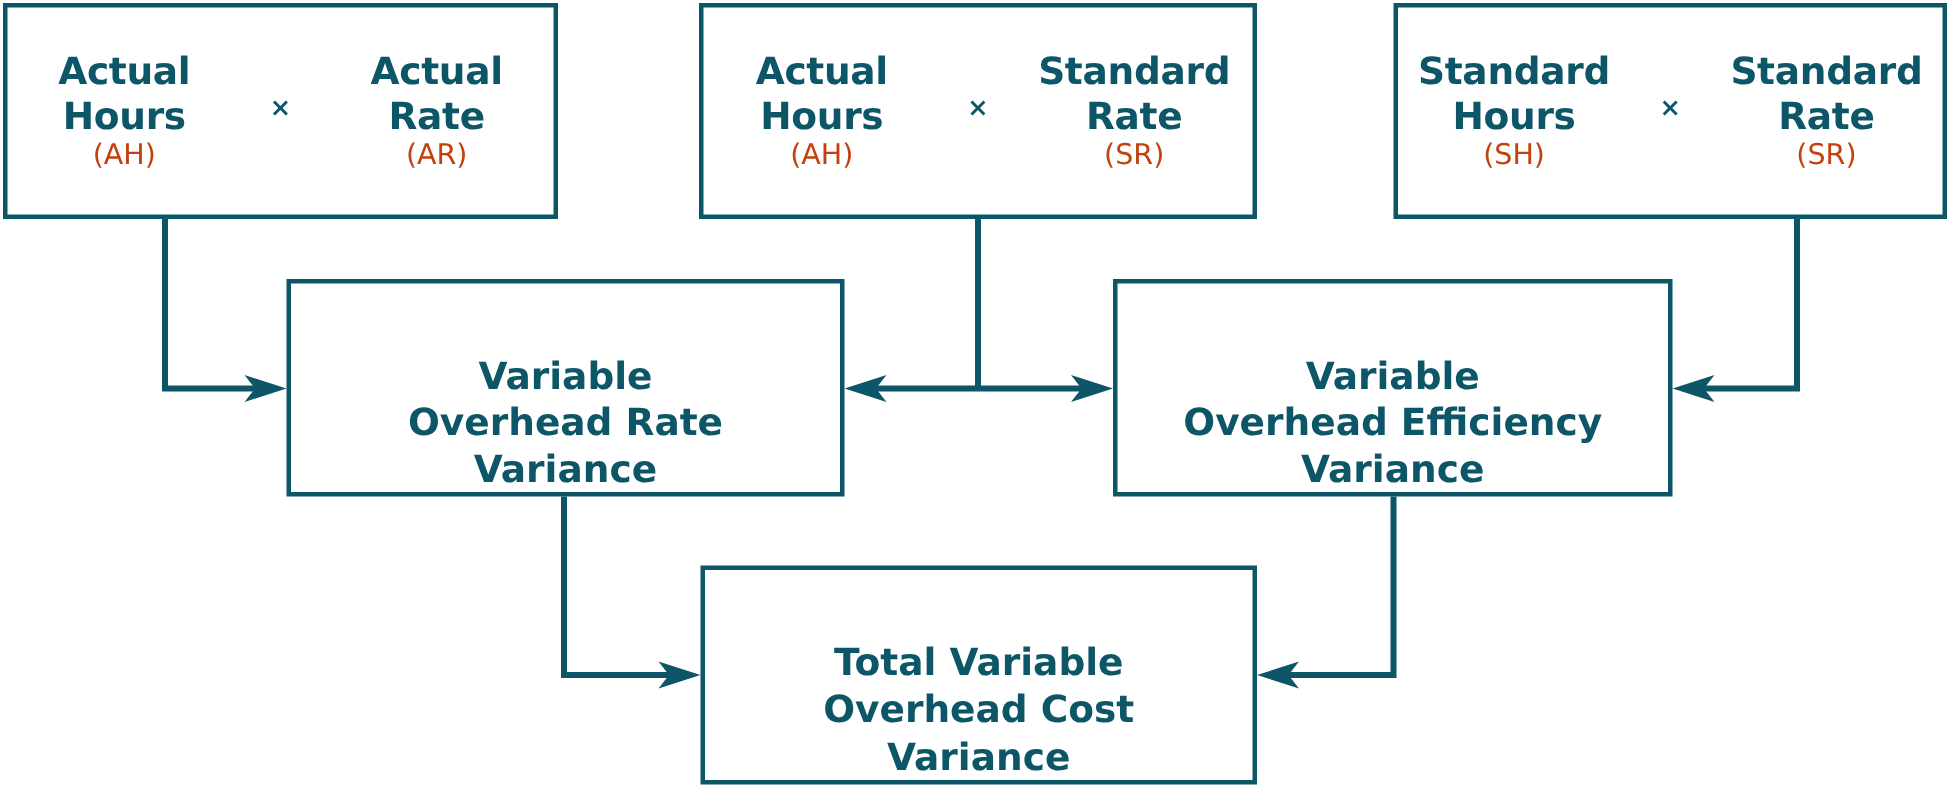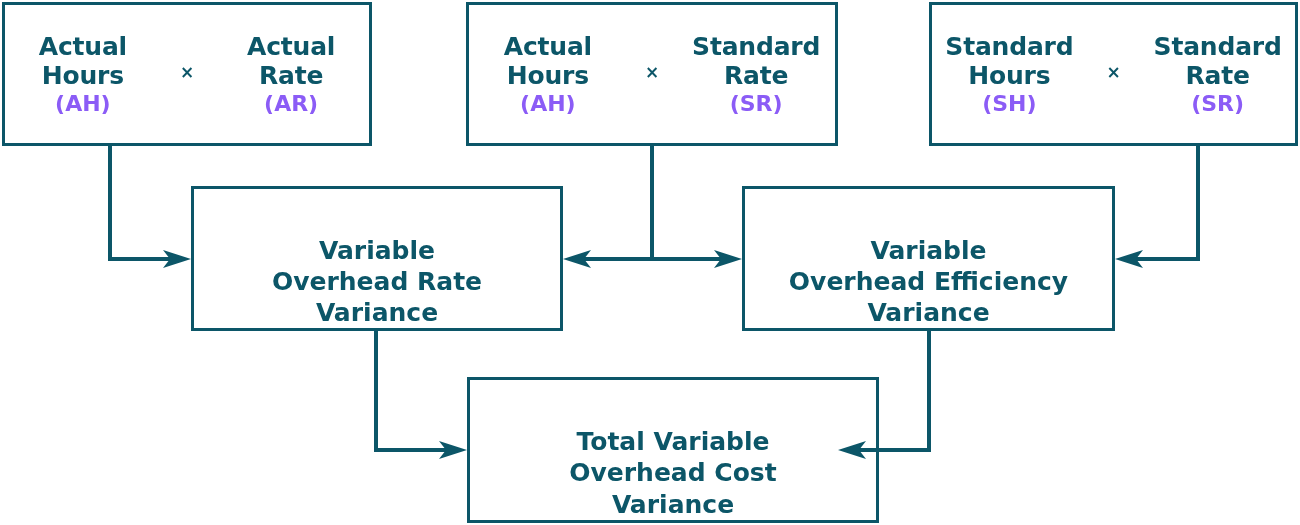--- a/index.html
+++ b/index.html
@@ -45,23 +45,23 @@
     min-width: 150px;
   }
   .term .word {
     color: #0c5668;
     font-weight: bold;
     font-size: 25px;
     letter-spacing: -0.2px;
     white-space: nowrap;
   }
   .term .abbr {
-    color: #8b5cf6;
-    font-weight: bold;
-    font-size: 22px;
+    color: #c2410c;
+    font-weight: normal;
+    font-size: 19px;
     white-space: nowrap;
   }
   .times {
     color: #0c5668;
     font-weight: bold;
     font-size: 17px;
     padding: 0 22px;
     transform: translateY(-2px);
   }
   
@@ -151,21 +151,21 @@
 Overhead Rate
 Variance</span>
   </div>
 
   <div class="box" style="left:742px; top:186px; width:373px; height:145px;">
     <span class="variance-label">Variable
 Overhead Efficiency
 Variance</span>
   </div>
 
-  <div class="box" style="left:467px; top:377px; width:412px; height:146px;">
+  <div class="box" style="left:467px; top:377px; width:371px; height:146px;">
     <span class="variance-label">Total Variable
 Overhead Cost
 Variance</span>
   </div>
 
   <svg id="connectors" viewBox="0 0 1300 525">
 
     <polyline points="110,146 110,259 178,259"></polyline>
     <polygon points="191,259 163,250 170,259 163,268"></polygon>
 

